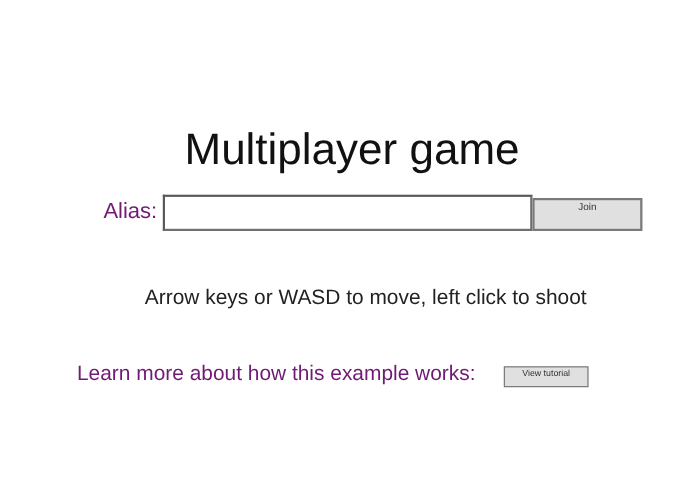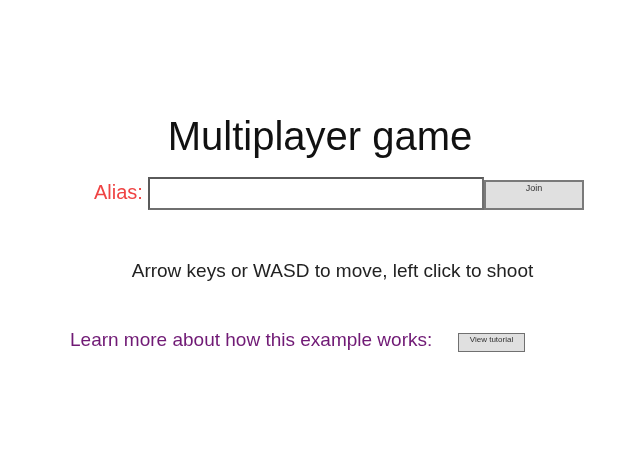--- a/index.html
+++ b/index.html
@@ -24,21 +24,21 @@
       font-size: 40px;
       line-height: 46px;
       color: #111;
     }
     .alias-label {
       position: absolute;
       left: 94px;
       top: 180px;
       font-size: 20px;
       line-height: 24px;
-      color: #ef4444;
+      color: #701a75;
       text-align: right;
     }
     .alias-input {
       position: absolute;
       left: 148px;
       top: 177px;
       width: 328px;
       height: 29px;
       border: 2px solid #6f6f6f;
       border-top-color: #5a5a5a;
@@ -90,21 +90,21 @@
       top: 329px;
       font-size: 19px;
       line-height: 22px;
       color: #701a75;
       white-space: nowrap;
     }
     .tutorial-button {
       position: absolute;
       left: 458px;
       top: 333px;
-      width: 67px;
+      width: 77px;
       height: 19px;
       background: #e0e0e0;
       border: 1px solid #707070;
       box-sizing: border-box;
       font-family: "Liberation Sans", sans-serif;
       font-size: 8px;
       color: #333;
       padding: 0;
       line-height: 8px;
       text-align: center;

